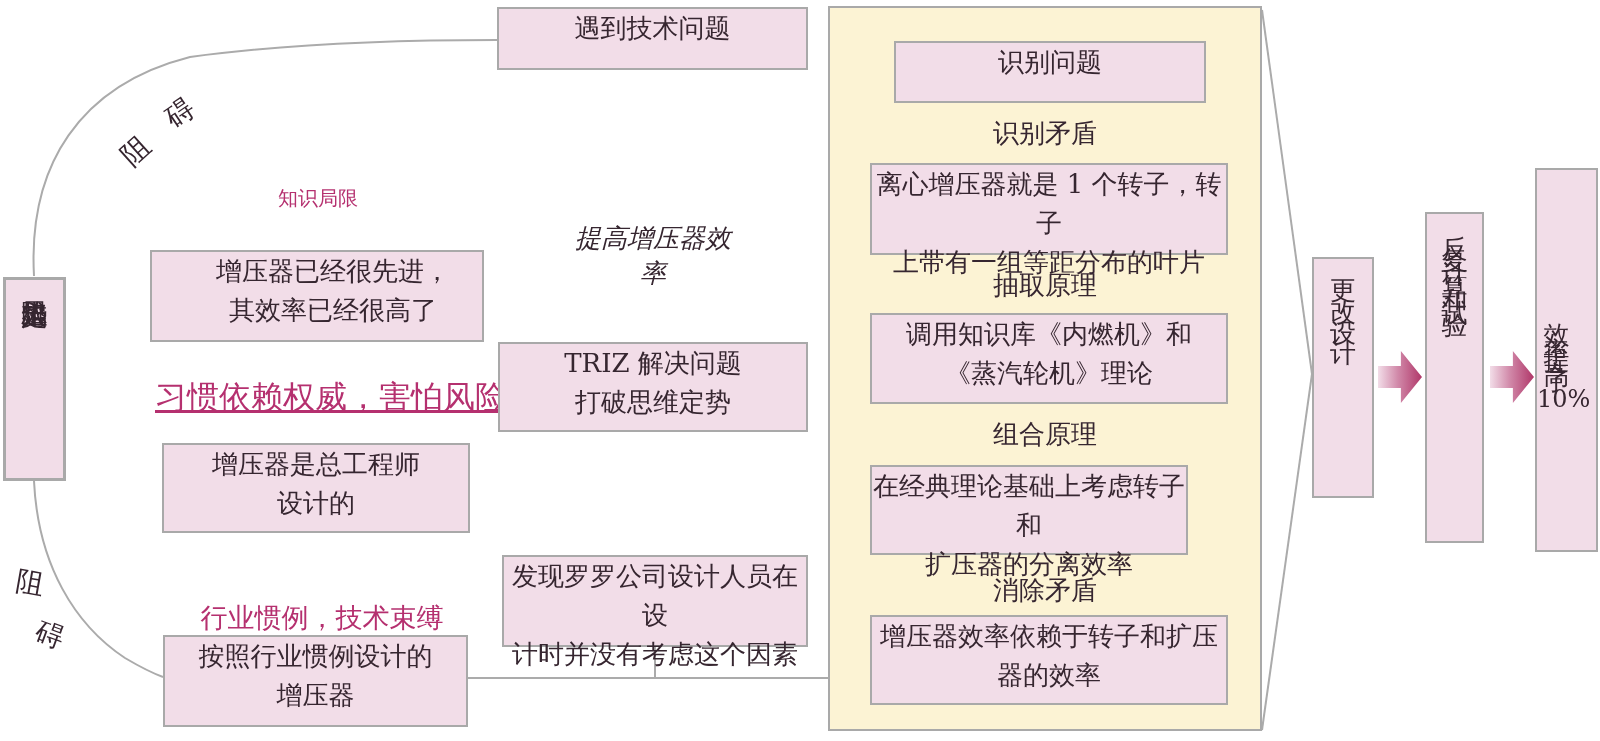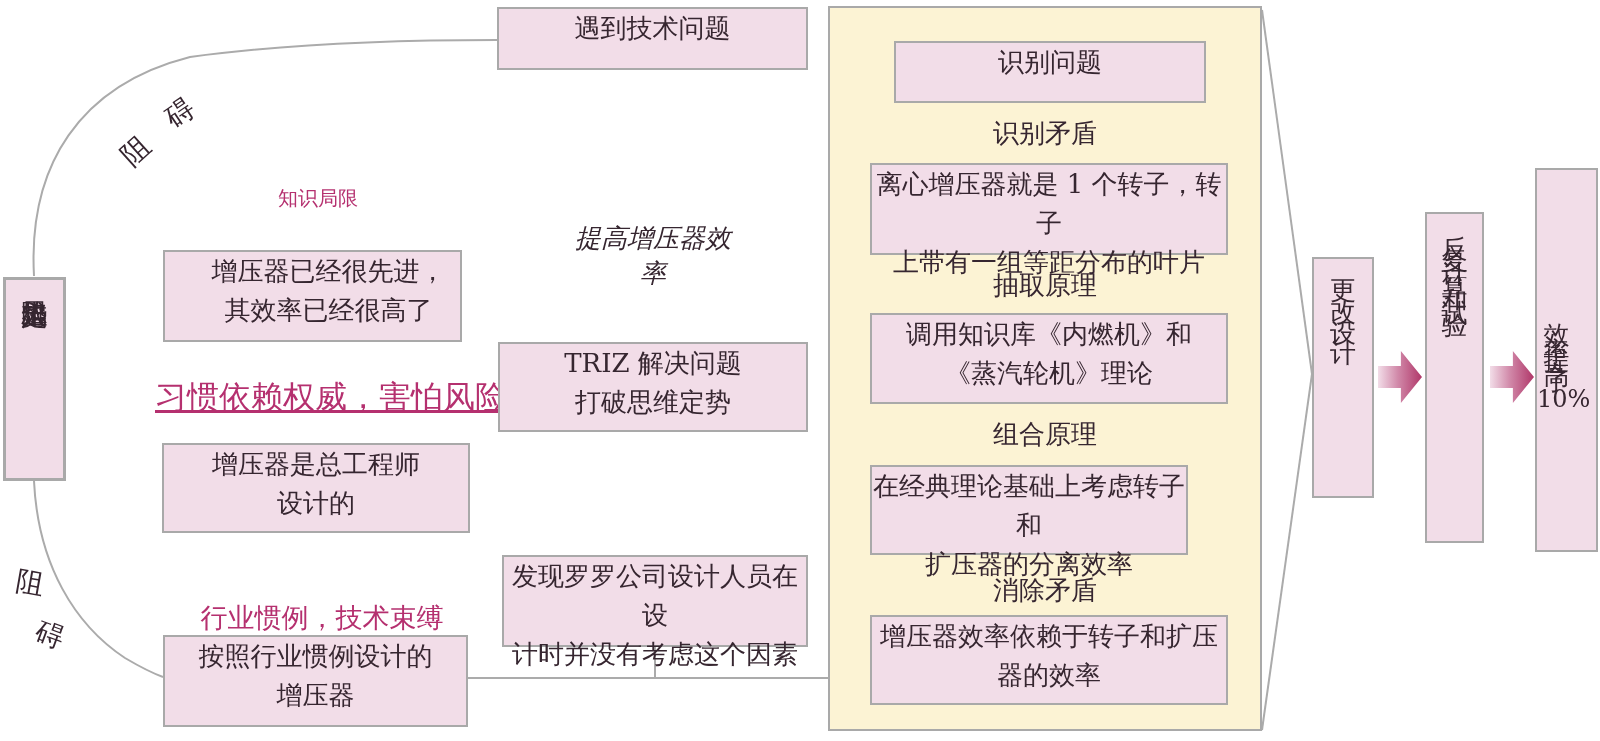--- a/index.html
+++ b/index.html
@@ -88,21 +88,21 @@
   <span class="rot" style="left:36px;top:616px;transform:rotate(20deg);">碍</span>
 
   <div class="box" style="left:497px;top:7px;width:311px;height:63px;">
     <span>遇到技术问题</span>
   </div>
 
   <div class="mag" style="left:238px;top:185px;width:160px;">知识局限</div>
   <div class="mag" style="left:155px;top:376px;width:320px;font-size:32px;text-decoration:underline;">习惯依赖权威，害怕风险</div>
   <div class="mag" style="left:192px;top:572px;width:260px;font-size:27px;margin-top:28px;">行业惯例，技术束缚</div>
 
-  <div class="box" style="left:163px;top:250px;width:299px;height:92px;padding-left:32px;">
+  <div class="box" style="left:150px;top:250px;width:334px;height:92px;padding-left:32px;">
     <span>增压器已经很先进，
 其效率已经很高了</span>
   </div>
   <div class="box" style="left:162px;top:443px;width:308px;height:90px;">
     <span>增压器是总工程师
 设计的</span>
   </div>
   <div class="box" style="left:163px;top:635px;width:305px;height:92px;">
     <span>按照行业惯例设计的
 增压器</span>

